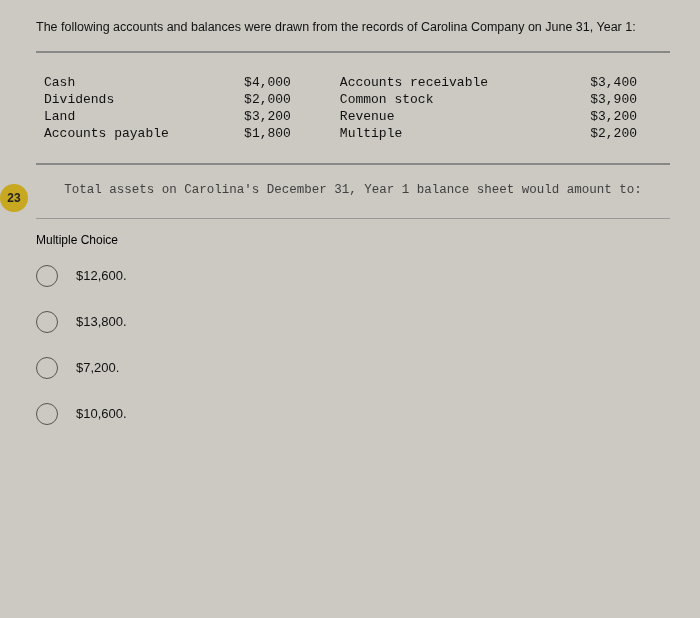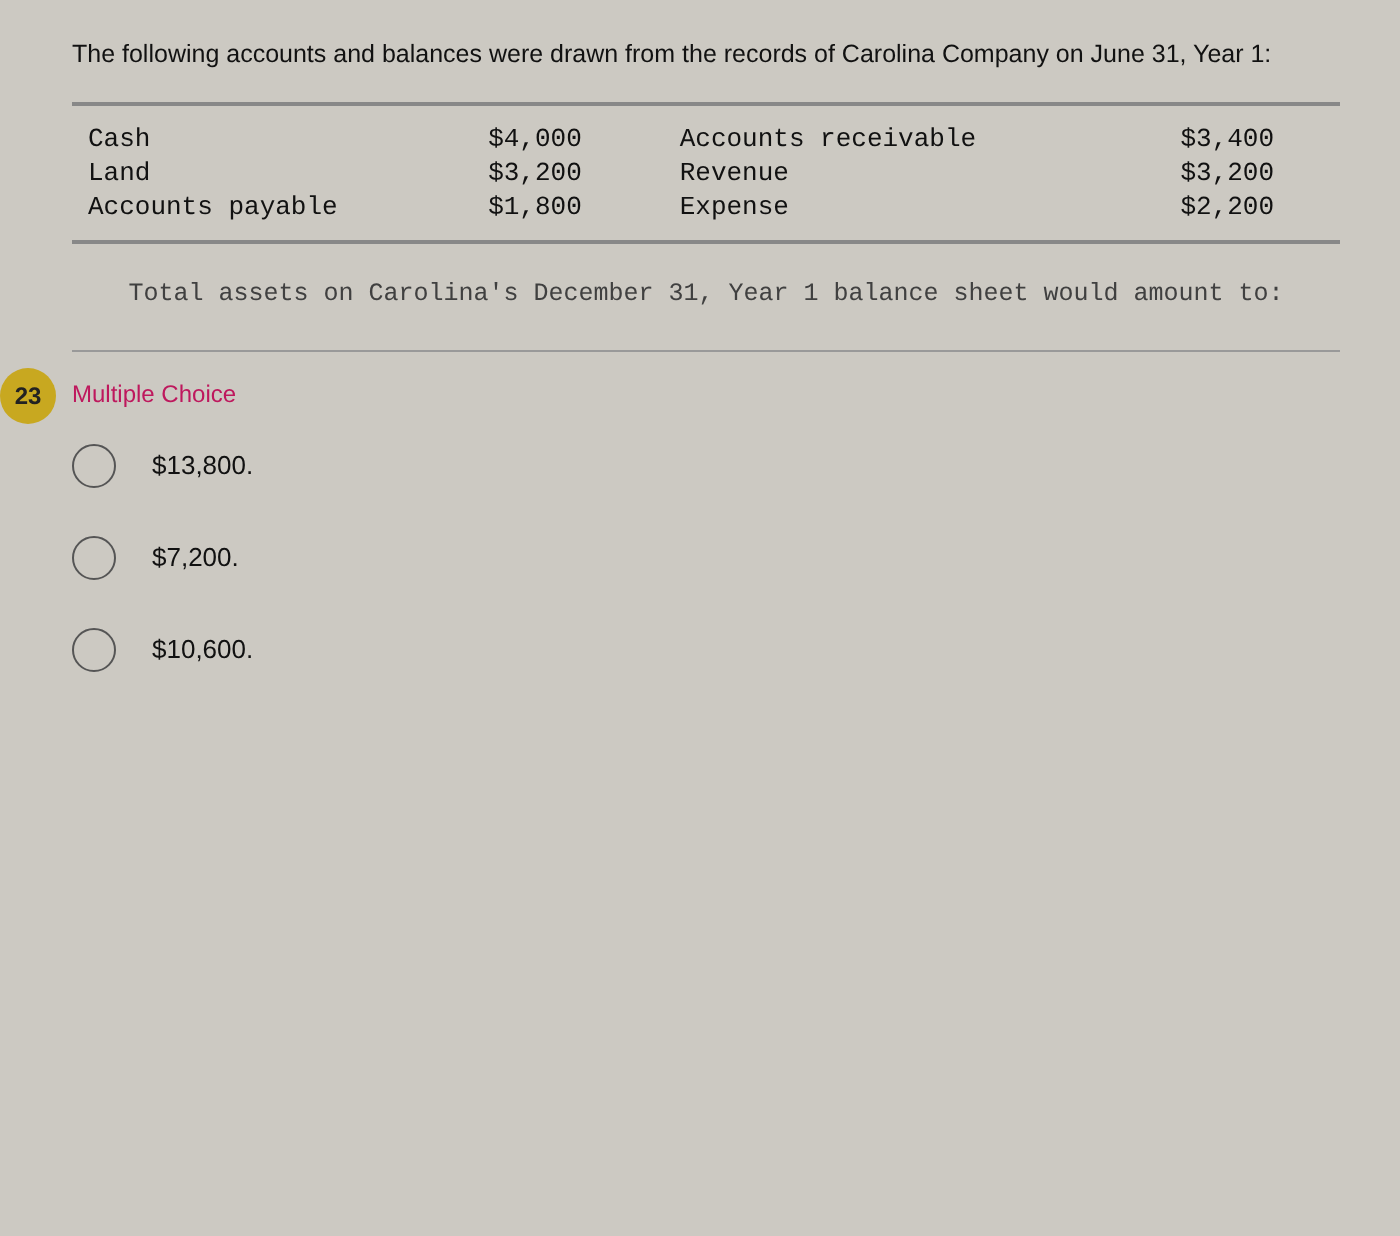--- a/index.html
+++ b/index.html
@@ -48,21 +48,21 @@
       font-family: Arial, sans-serif;
       font-size: 12.5px;
       color: #111;
       margin-bottom: 14px;
       line-height: 1.5;
     }
 
     .accounts-table-wrapper {
       border-top: 2px solid #888;
       border-bottom: 2px solid #888;
-      padding: 8px 0;
+      padding: 21px 0;
       margin-bottom: 16px;
     }
 
     .accounts-table {
       width: 100%;
       border-collapse: collapse;
     }
 
     .accounts-table td {
       padding: 1px 8px;
@@ -95,21 +95,21 @@
       font-size: 12.5px;
       color: #404040;
       margin-bottom: 18px;
       line-height: 1.5;
       text-align: center;
     }
 
     .multiple-choice-label {
       font-family: Arial, sans-serif;
       font-size: 12px;
-      color: #be185d;
+      color: #000000;
       margin-bottom: 18px;
       font-style: normal;
     }
 
     .options-list {
       list-style: none;
       padding: 0;
     }
 
     .option-item {
@@ -163,46 +163,58 @@
   <div class="accounts-table-wrapper">
     <table class="accounts-table">
       <tbody>
         <tr>
           <td class="col-name">Cash</td>
           <td class="col-amount">$4,000</td>
           <td class="col-name2">Accounts receivable</td>
           <td class="col-amount2">$3,400</td>
         </tr>
         <tr>
+          <td class="col-name">Dividends</td>
+          <td class="col-amount">$2,000</td>
+          <td class="col-name2">Common stock</td>
+          <td class="col-amount2">$3,900</td>
+        </tr>
+        <tr>
           <td class="col-name">Land</td>
           <td class="col-amount">$3,200</td>
           <td class="col-name2">Revenue</td>
           <td class="col-amount2">$3,200</td>
         </tr>
         <tr>
           <td class="col-name">Accounts payable</td>
           <td class="col-amount">$1,800</td>
-          <td class="col-name2">Expense</td>
+          <td class="col-name2">Multiple</td>
           <td class="col-amount2">$2,200</td>
         </tr>
       </tbody>
     </table>
   </div>
 
   <p class="total-text">Total assets on Carolina's December 31, Year 1 balance sheet would amount to:</p>
 
   <hr class="divider-line">
 
   <p class="multiple-choice-label">Multiple Choice</p>
 
   <ul class="options-list">
     <li class="option-item">
       <div class="radio-outer">
         <div class="radio-inner"></div>
       </div>
+      <span class="option-label">$12,600.</span>
+    </li>
+    <li class="option-item">
+      <div class="radio-outer">
+        <div class="radio-inner"></div>
+      </div>
       <span class="option-label">$13,800.</span>
     </li>
     <li class="option-item">
       <div class="radio-outer">
         <div class="radio-inner"></div>
       </div>
       <span class="option-label">$7,200.</span>
     </li>
     <li class="option-item">
       <div class="radio-outer">

